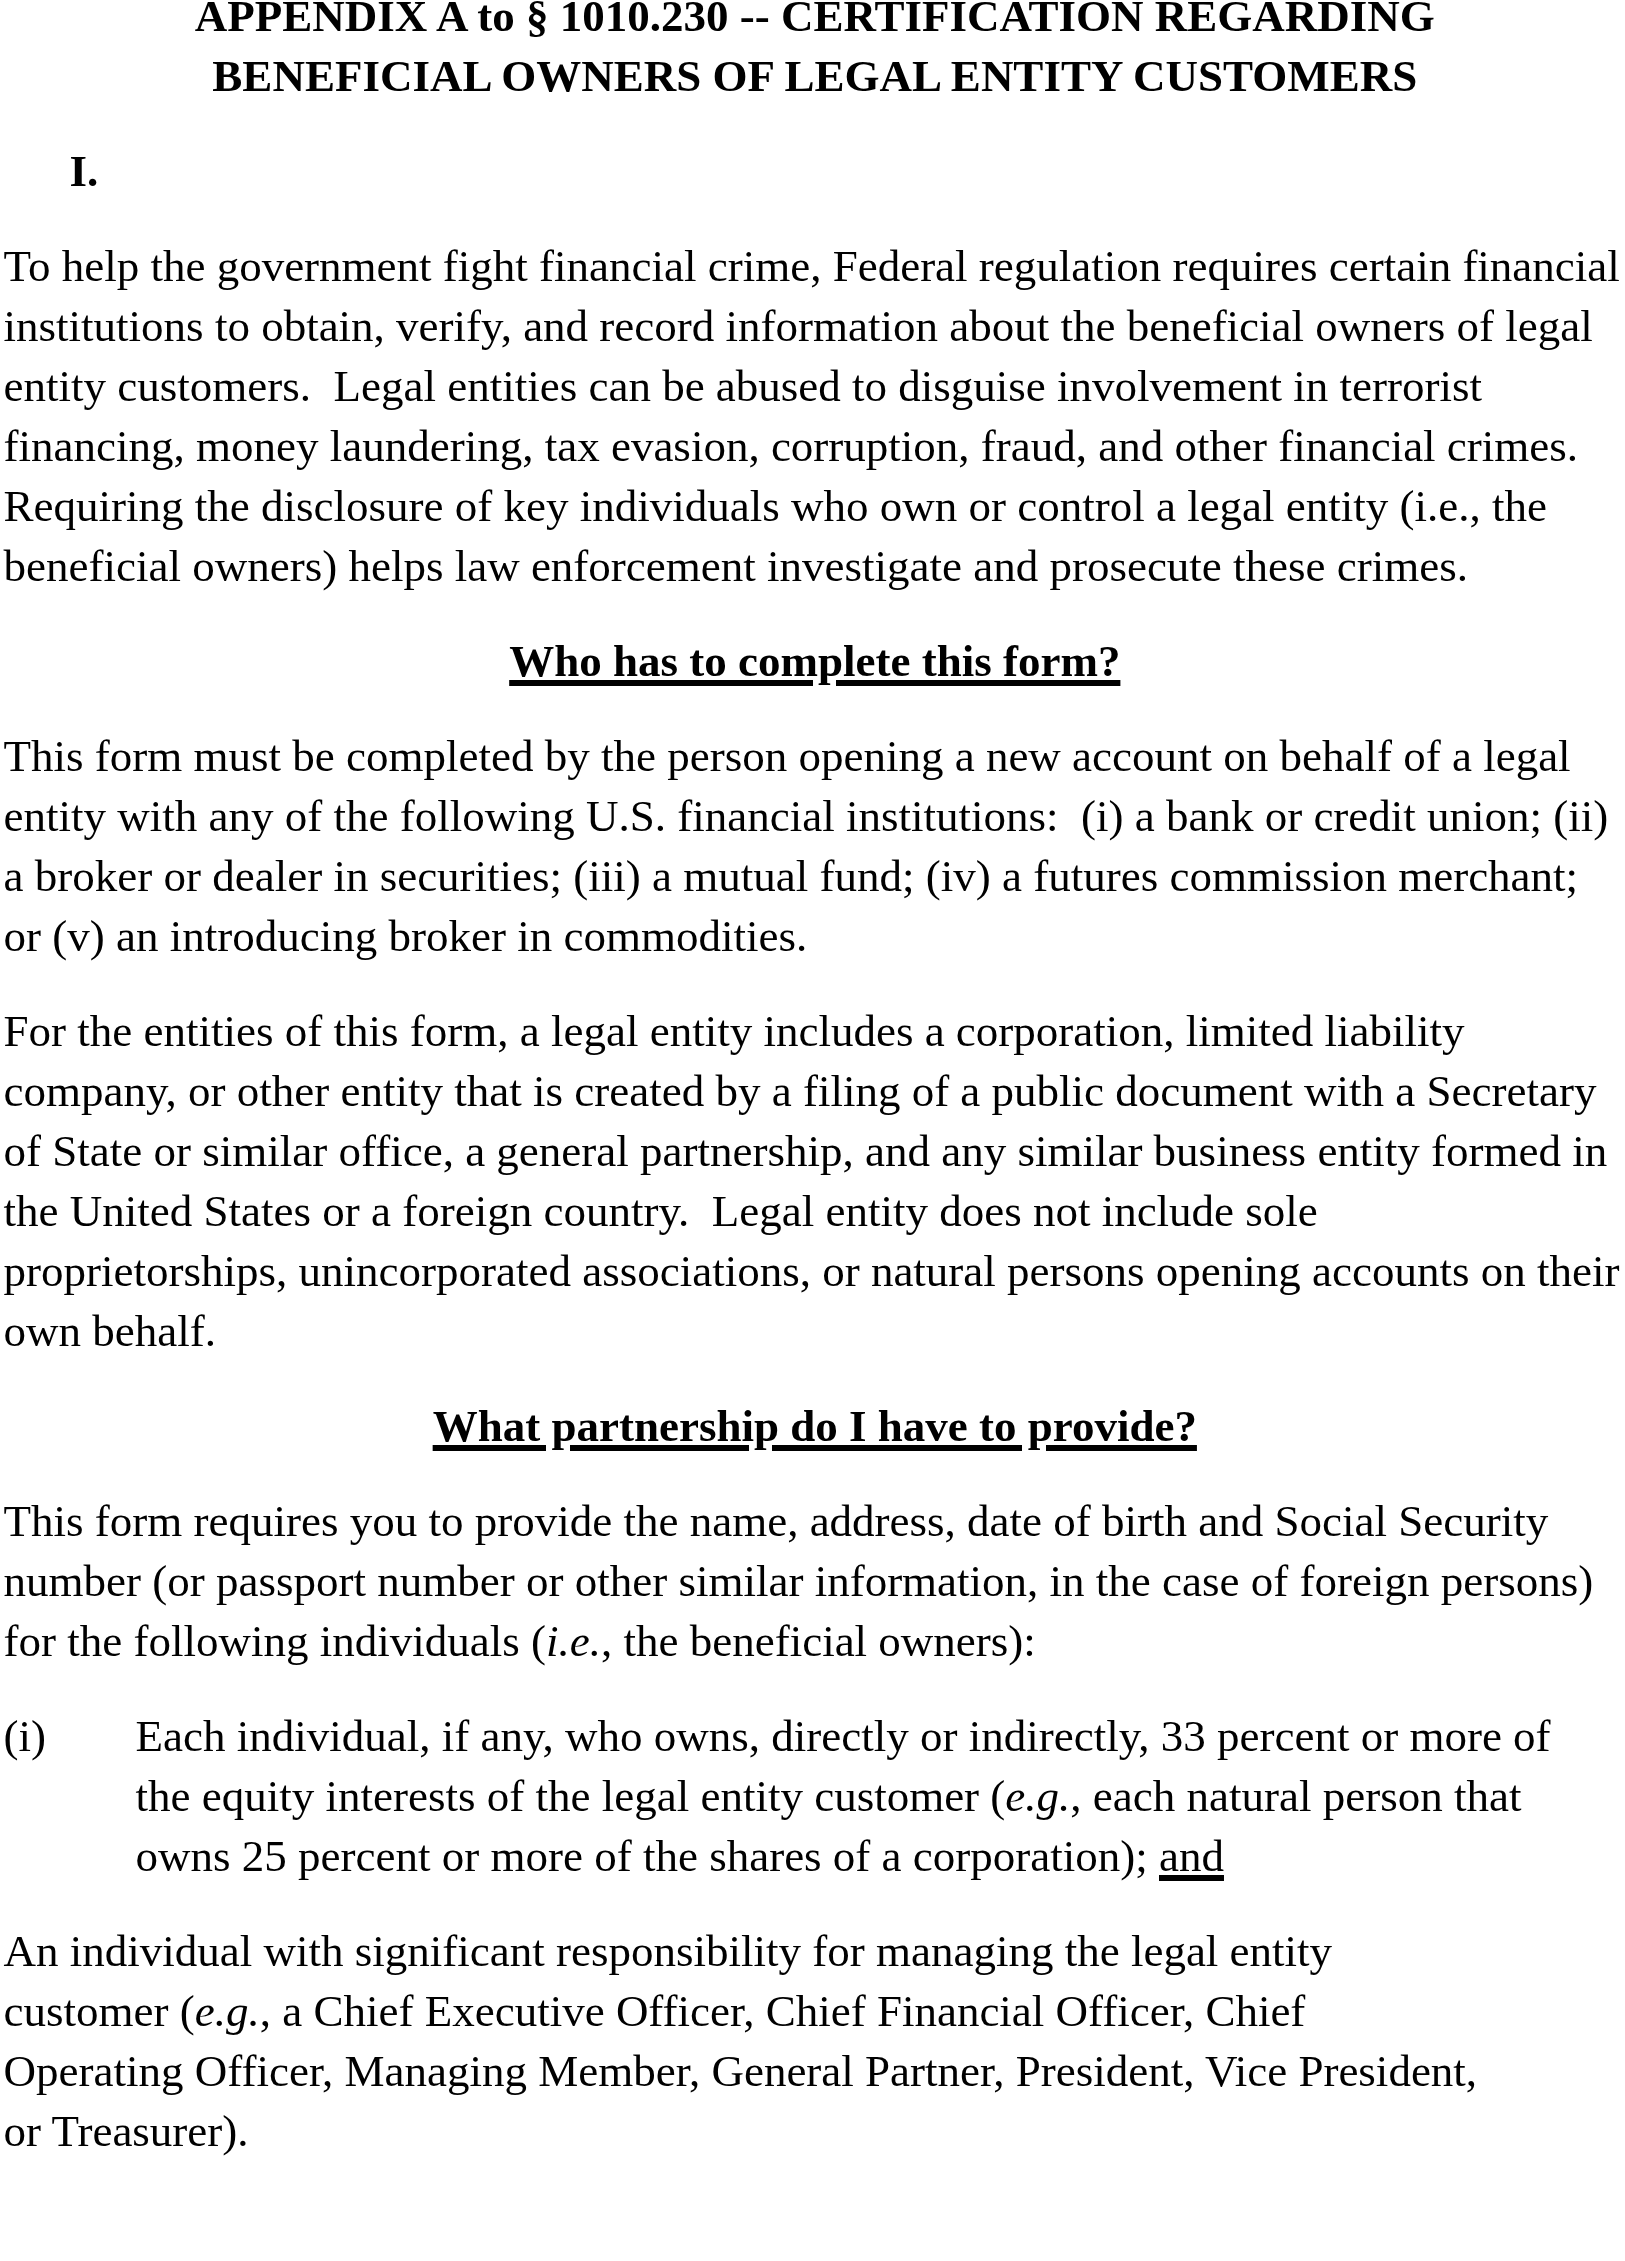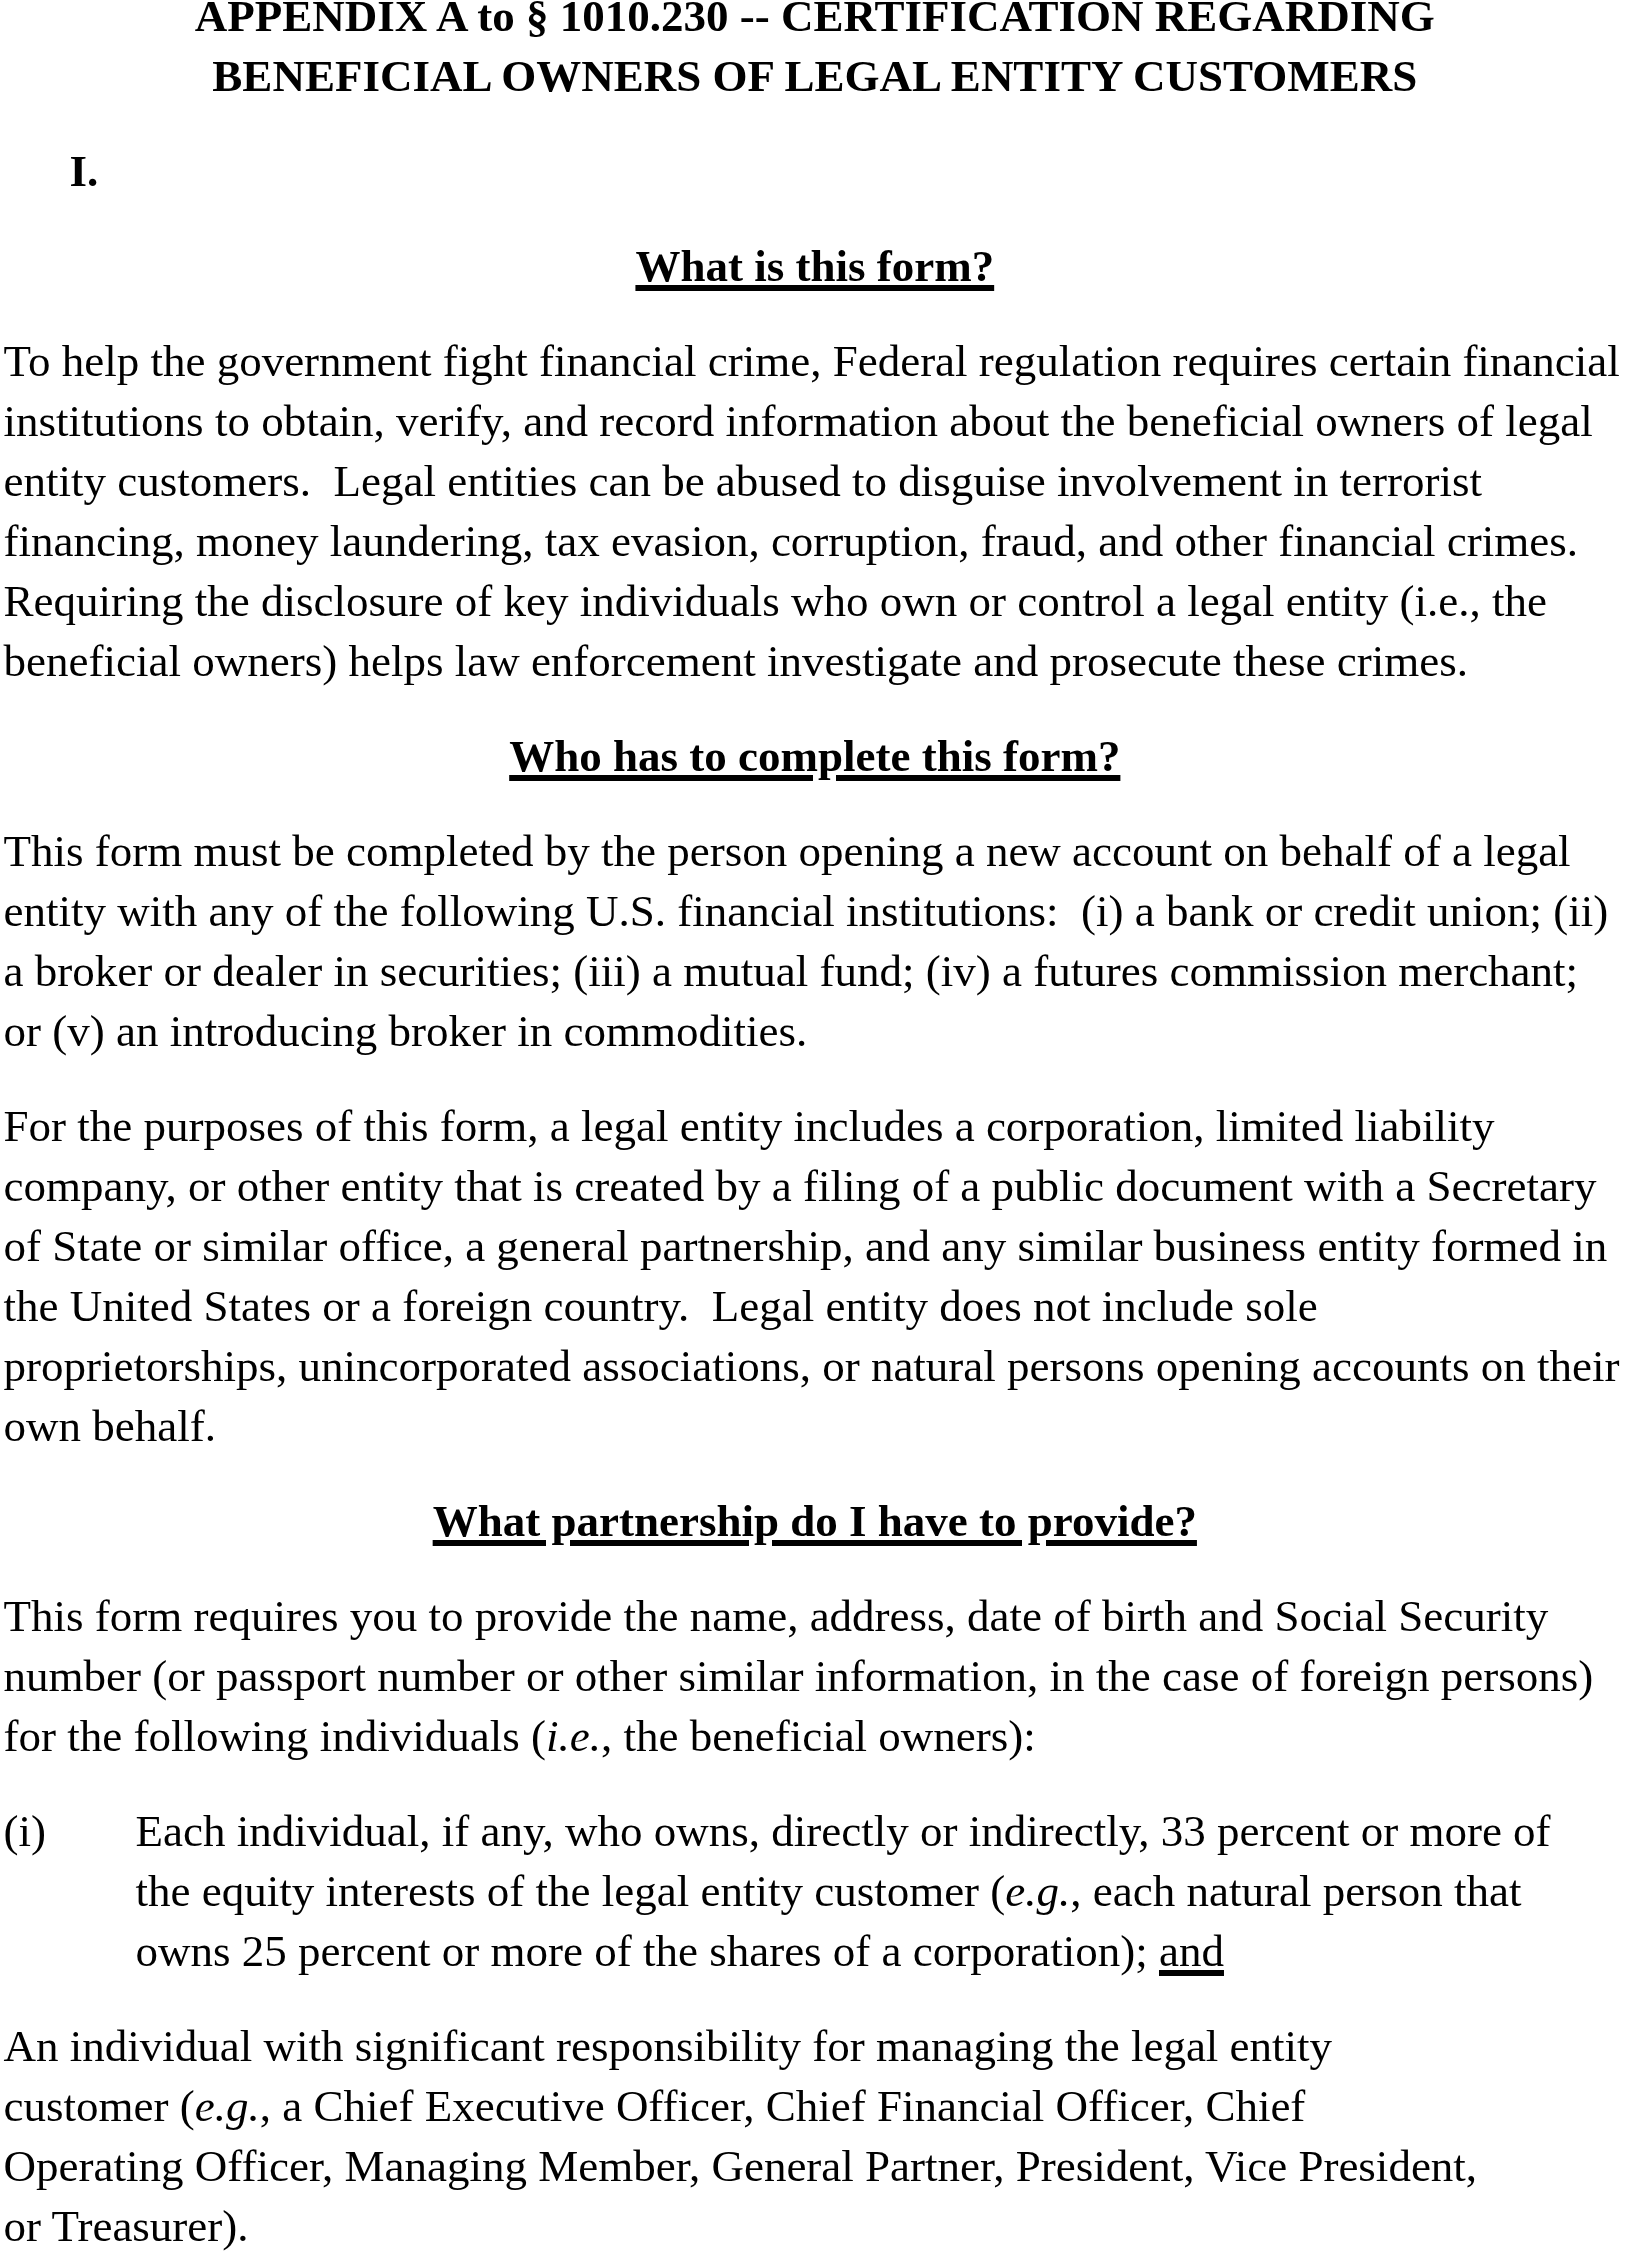--- a/index.html
+++ b/index.html
@@ -70,41 +70,38 @@
 
 <div class="page">
 
   <div class="block doc-title">APPENDIX A to § 1010.230 -- CERTIFICATION REGARDING
 BENEFICIAL OWNERS OF LEGAL ENTITY CUSTOMERS</div>
 
   <div class="block section-head">
     <span class="sec-num">I.</span>
   </div>
 
-  <div class="block qhead">
-    <span class="ul">What is this form?</span>
-  </div>
 
   <div class="block para"><span>To help the government fight financial crime, Federal regulation requires certain financial
 institutions to obtain, verify, and record information about the beneficial owners of legal
 entity customers.  Legal entities can be abused to disguise involvement in terrorist
 financing, money laundering, tax evasion, corruption, fraud, and other financial crimes.
 Requiring the disclosure of key individuals who own or control a legal entity (i.e., the
 beneficial owners) helps law enforcement investigate and prosecute these crimes.</span></div>
 
   <div class="block qhead">
     <span class="ul">Who has to complete this form?</span>
   </div>
 
   <div class="block para"><span>This form must be completed by the person opening a new account on behalf of a legal
 entity with any of the following U.S. financial institutions:  (i) a bank or credit union; (ii)
 a broker or dealer in securities; (iii) a mutual fund; (iv) a futures commission merchant;
 or (v) an introducing broker in commodities.</span></div>
 
-  <div class="block para"><span>For the purposes of this form, a </span><span class="b">legal entity</span><span> includes a corporation, limited liability
+  <div class="block para"><span>For the entities of this form, a </span><span class="b">legal entity</span><span> includes a corporation, limited liability
 company, or other entity that is created by a filing of a public document with a Secretary
 of State or similar office, a general partnership, and any similar business entity formed in
 the United States or a foreign country.  </span><span class="b">Legal entity</span><span> does not include sole
 proprietorships, unincorporated associations, or natural persons opening accounts on their
 own behalf.</span></div>
 
   <div class="block qhead">
     <span class="ul">What partnership do I have to provide?</span>
   </div>
 

